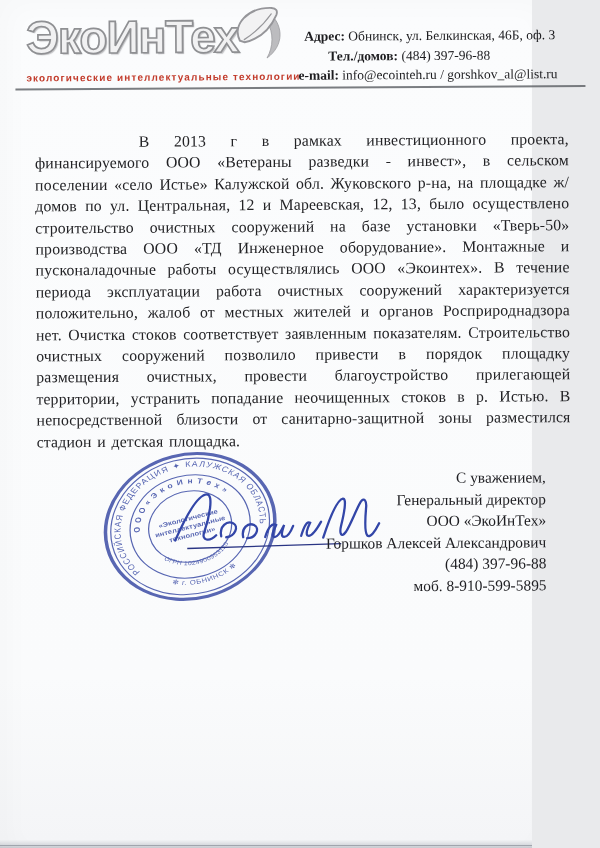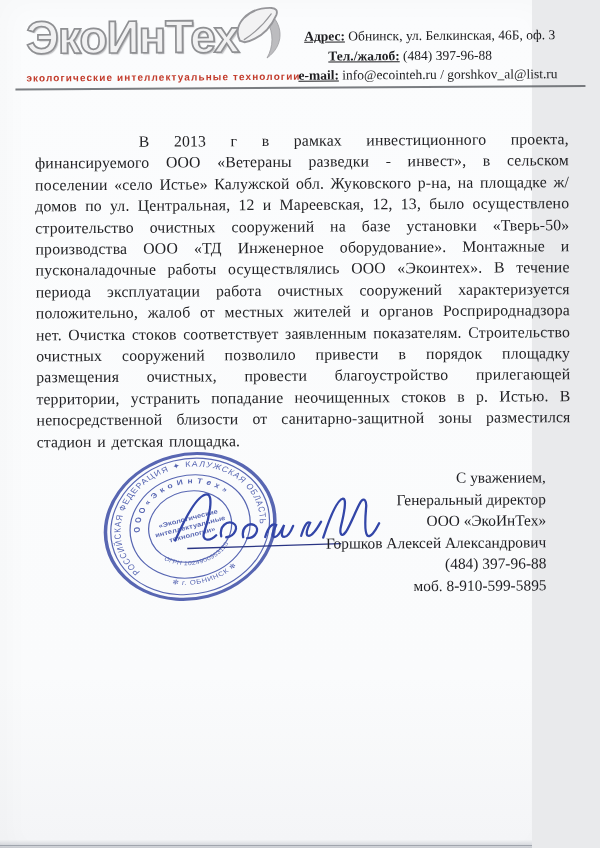--- a/index.html
+++ b/index.html
@@ -44,21 +44,21 @@
     font-weight:700;font-size:10px;letter-spacing:1.1px;
     color:#c23b2b;white-space:nowrap;
   }
   .contact-block{
     position:absolute;left:300px;top:27px;width:292px;
     font-size:13.5px;line-height:19.5px;color:#1d1d20;
   }
   .contact-row{white-space:nowrap;}
   .contact-row.r1{padding-left:6px;}
   .contact-row.r2{padding-left:30px;}
-  .contact-row .lbl{font-weight:700;text-decoration:underline;}
+  .contact-row .lbl{font-weight:700;}
   .rule{
     position:absolute;left:17px;top:87px;width:570px;height:2px;
     background:#63666b;opacity:.85;
   }
 
   
   .body-par{
     position:absolute;left:36px;top:130px;width:534px;
     margin:0;
     font-size:15.8px;line-height:21.4px;letter-spacing:.15px;
@@ -101,21 +101,21 @@
           </span>
         </div>
         <div class="tagline">экологические интеллектуальные технологии</div>
       </div>
 
       <div class="contact-block">
         <div class="contact-row r1">
           <span class="lbl">Адрес:</span><span> Обнинск, ул. Белкинская, 46Б, оф. 3</span>
         </div>
         <div class="contact-row r2">
-          <span class="lbl">Тел./жалоб:</span><span> (484) 397-96-88</span>
+          <span class="lbl">Тел./домов:</span><span> (484) 397-96-88</span>
         </div>
         <div class="contact-row r3">
           <span class="lbl">e-mail:</span><span> info@ecointeh.ru / gorshkov_al@list.ru</span>
         </div>
       </div>
     </div>
 
     <div class="rule"></div>
 
     <p class="body-par">В 2013 г в рамках инвестиционного проекта, финансируемого ООО «Ветераны разведки - инвест», в сельском поселении «село Истье» Калужской обл. Жуковского р-на,  на площадке ж/домов по  ул. Центральная, 12 и Мареевская, 12, 13, было осуществлено строительство очистных сооружений на базе установки «Тверь-50» производства ООО «ТД Инженерное оборудование». Монтажные и пусконаладочные работы осуществлялись ООО «Экоинтех». В течение периода эксплуатации работа очистных сооружений характеризуется положительно, жалоб от местных жителей и органов Росприроднадзора нет. Очистка стоков соответствует заявленным показателям. Строительство очистных сооружений позволило привести в порядок площадку размещения очистных, провести благоустройство прилегающей территории, устранить попадание неочищенных стоков в р. Истью. В непосредственной близости от санитарно-защитной зоны разместился стадион и детская площадка.</p>

